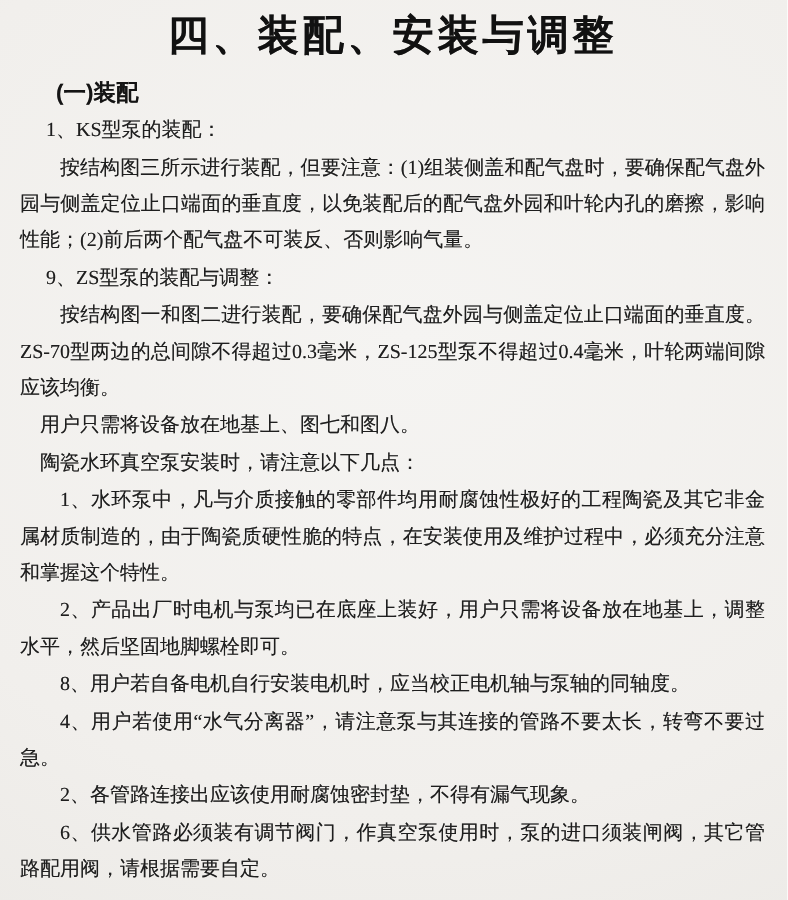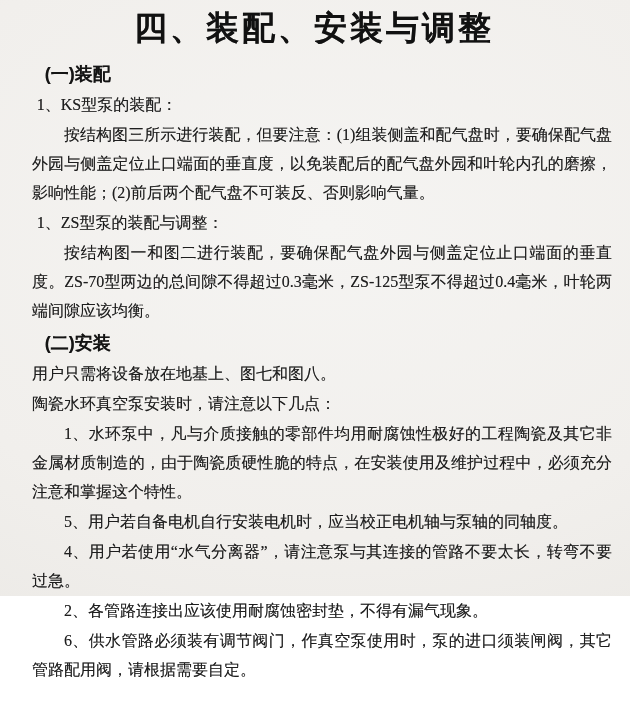--- a/index.html
+++ b/index.html
@@ -3,21 +3,21 @@
 <meta charset="utf-8">
 <style>
   html, body { margin: 0; padding: 0; }
   body {
     width: 630px; height: 720px;
     font-family: "Liberation Serif", "DejaVu Serif", serif;
     overflow: hidden;
   }
   .page {
     box-sizing: border-box;
-    width: 630px; height: 596px;
+    width: 630px; height: 720px;
     padding: 6px 18px 10px 16px;
     background:
       radial-gradient(130% 95% at 52% 38%, #f5f4f2 0%, #f1efec 55%, #e9e7e3 100%);
     color: #1e1e1e;
   }
   .doc-title {
     font-family: "Liberation Sans", "DejaVu Sans", sans-serif;
     font-weight: 700;
     font-size: 33px;
     line-height: 40px;
@@ -38,49 +38,49 @@
   .section-heading {
     font-family: "Liberation Sans", "DejaVu Sans", sans-serif;
     font-weight: 700;
     font-size: 18px;
     text-indent: 1.6em;
     color: #141414;
   }
   .section-heading.space-above { margin-top: 4px; }
   .sub-heading { text-indent: 1.3em; }
   .statement   { text-indent: 1.0em; }
-  .body-para   { text-indent: 2em; margin-left: 16px; }
+  .body-para   { text-indent: 2em; }
 </style>
 </head>
 <body>
 
 <div class="page">
 
   <h1 class="doc-title">四、装配、安装与调整</h1>
 
   <div class="block section-heading">(一)装配</div>
 
   <div class="block sub-heading">1、KS型泵的装配：</div>
 
   <div class="block body-para">按结构图三所示进行装配，但要注意：(1)组装侧盖和配气盘时，要确保配气盘外园与侧盖定位止口端面的垂直度，以免装配后的配气盘外园和叶轮内孔的磨擦，影响性能；(2)前后两个配气盘不可装反、否则影响气量。</div>
 
-  <div class="block sub-heading">1、ZS型泵的装配与调整：</div>
+  <div class="block sub-heading">9、ZS型泵的装配与调整：</div>
 
   <div class="block body-para">按结构图一和图二进行装配，要确保配气盘外园与侧盖定位止口端面的垂直度。ZS-70型两边的总间隙不得超过0.3毫米，ZS-125型泵不得超过0.4毫米，叶轮两端间隙应该均衡。</div>
 
-  <div class="block section-heading space-above">(二)安装</div>
 
   <div class="block statement">用户只需将设备放在地基上、图七和图八。</div>
 
   <div class="block statement">陶瓷水环真空泵安装时，请注意以下几点：</div>
 
   <div class="block body-para">1、水环泵中，凡与介质接触的零部件均用耐腐蚀性极好的工程陶瓷及其它非金属材质制造的，由于陶瓷质硬性脆的特点，在安装使用及维护过程中，必须充分注意和掌握这个特性。</div>
 
+  <div class="block body-para">2、产品出厂时电机与泵均已在底座上装好，用户只需将设备放在地基上，调整水平，然后坚固地脚螺栓即可。</div>
 
-  <div class="block body-para">5、用户若自备电机自行安装电机时，应当校正电机轴与泵轴的同轴度。</div>
+  <div class="block body-para">8、用户若自备电机自行安装电机时，应当校正电机轴与泵轴的同轴度。</div>
 
   <div class="block body-para">4、用户若使用“水气分离器”，请注意泵与其连接的管路不要太长，转弯不要过急。</div>
 
   <div class="block body-para">2、各管路连接出应该使用耐腐蚀密封垫，不得有漏气现象。</div>
 
   <div class="block body-para">6、供水管路必须装有调节阀门，作真空泵使用时，泵的进口须装闸阀，其它管路配用阀，请根据需要自定。</div>
 
 </div>
 
 </body></html>

